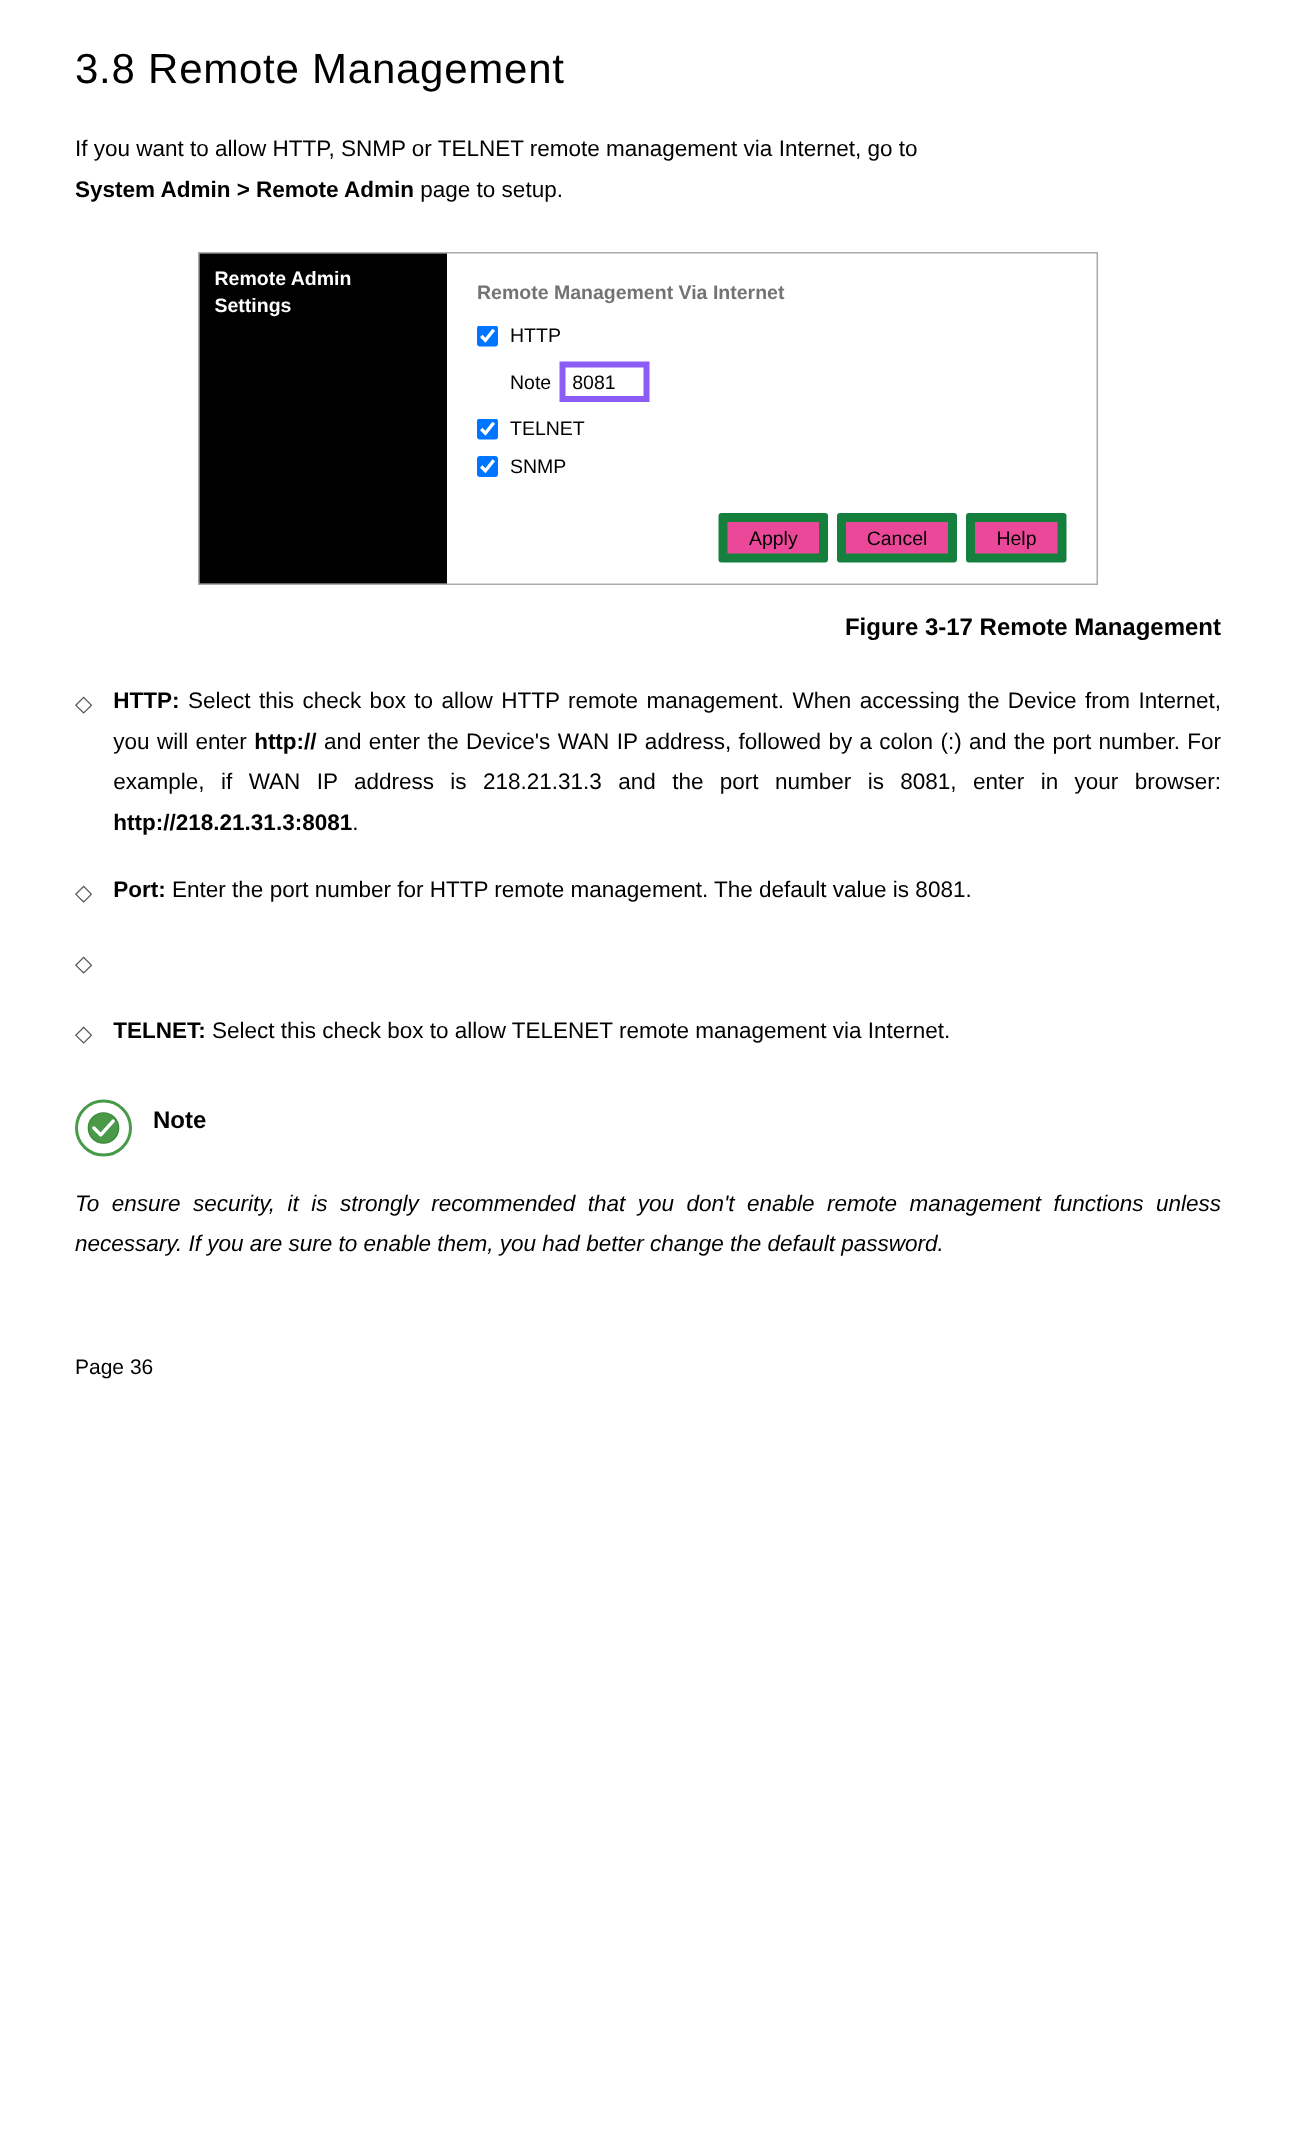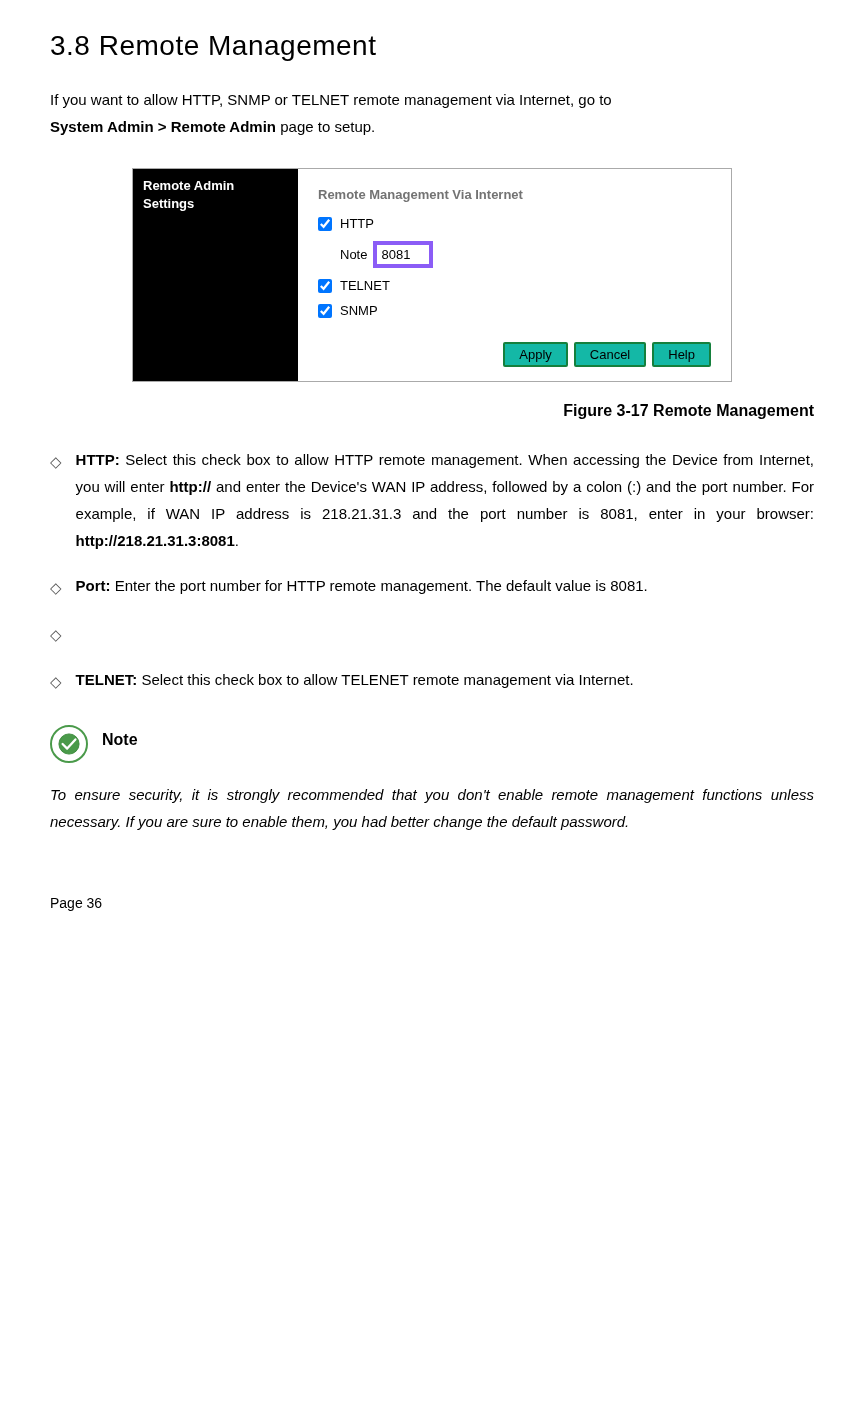--- a/index.html
+++ b/index.html
@@ -109,22 +109,22 @@
 
     .button-row {
       display: flex;
       align-items: center;
       justify-content: flex-end;
       margin-top: 14px;
       gap: 6px;
     }
 
     .ui-button {
-      border: 2px solid #15803d;
-      background: #14b8a6;
+      border: 6px solid #15803d;
+      background: #ec4899;
       padding: 3px 14px;
       font-size: 13px;
       cursor: pointer;
       border-radius: 2px;
     }
 
     
     .figure-caption {
       text-align: right;
       font-size: 16px;

